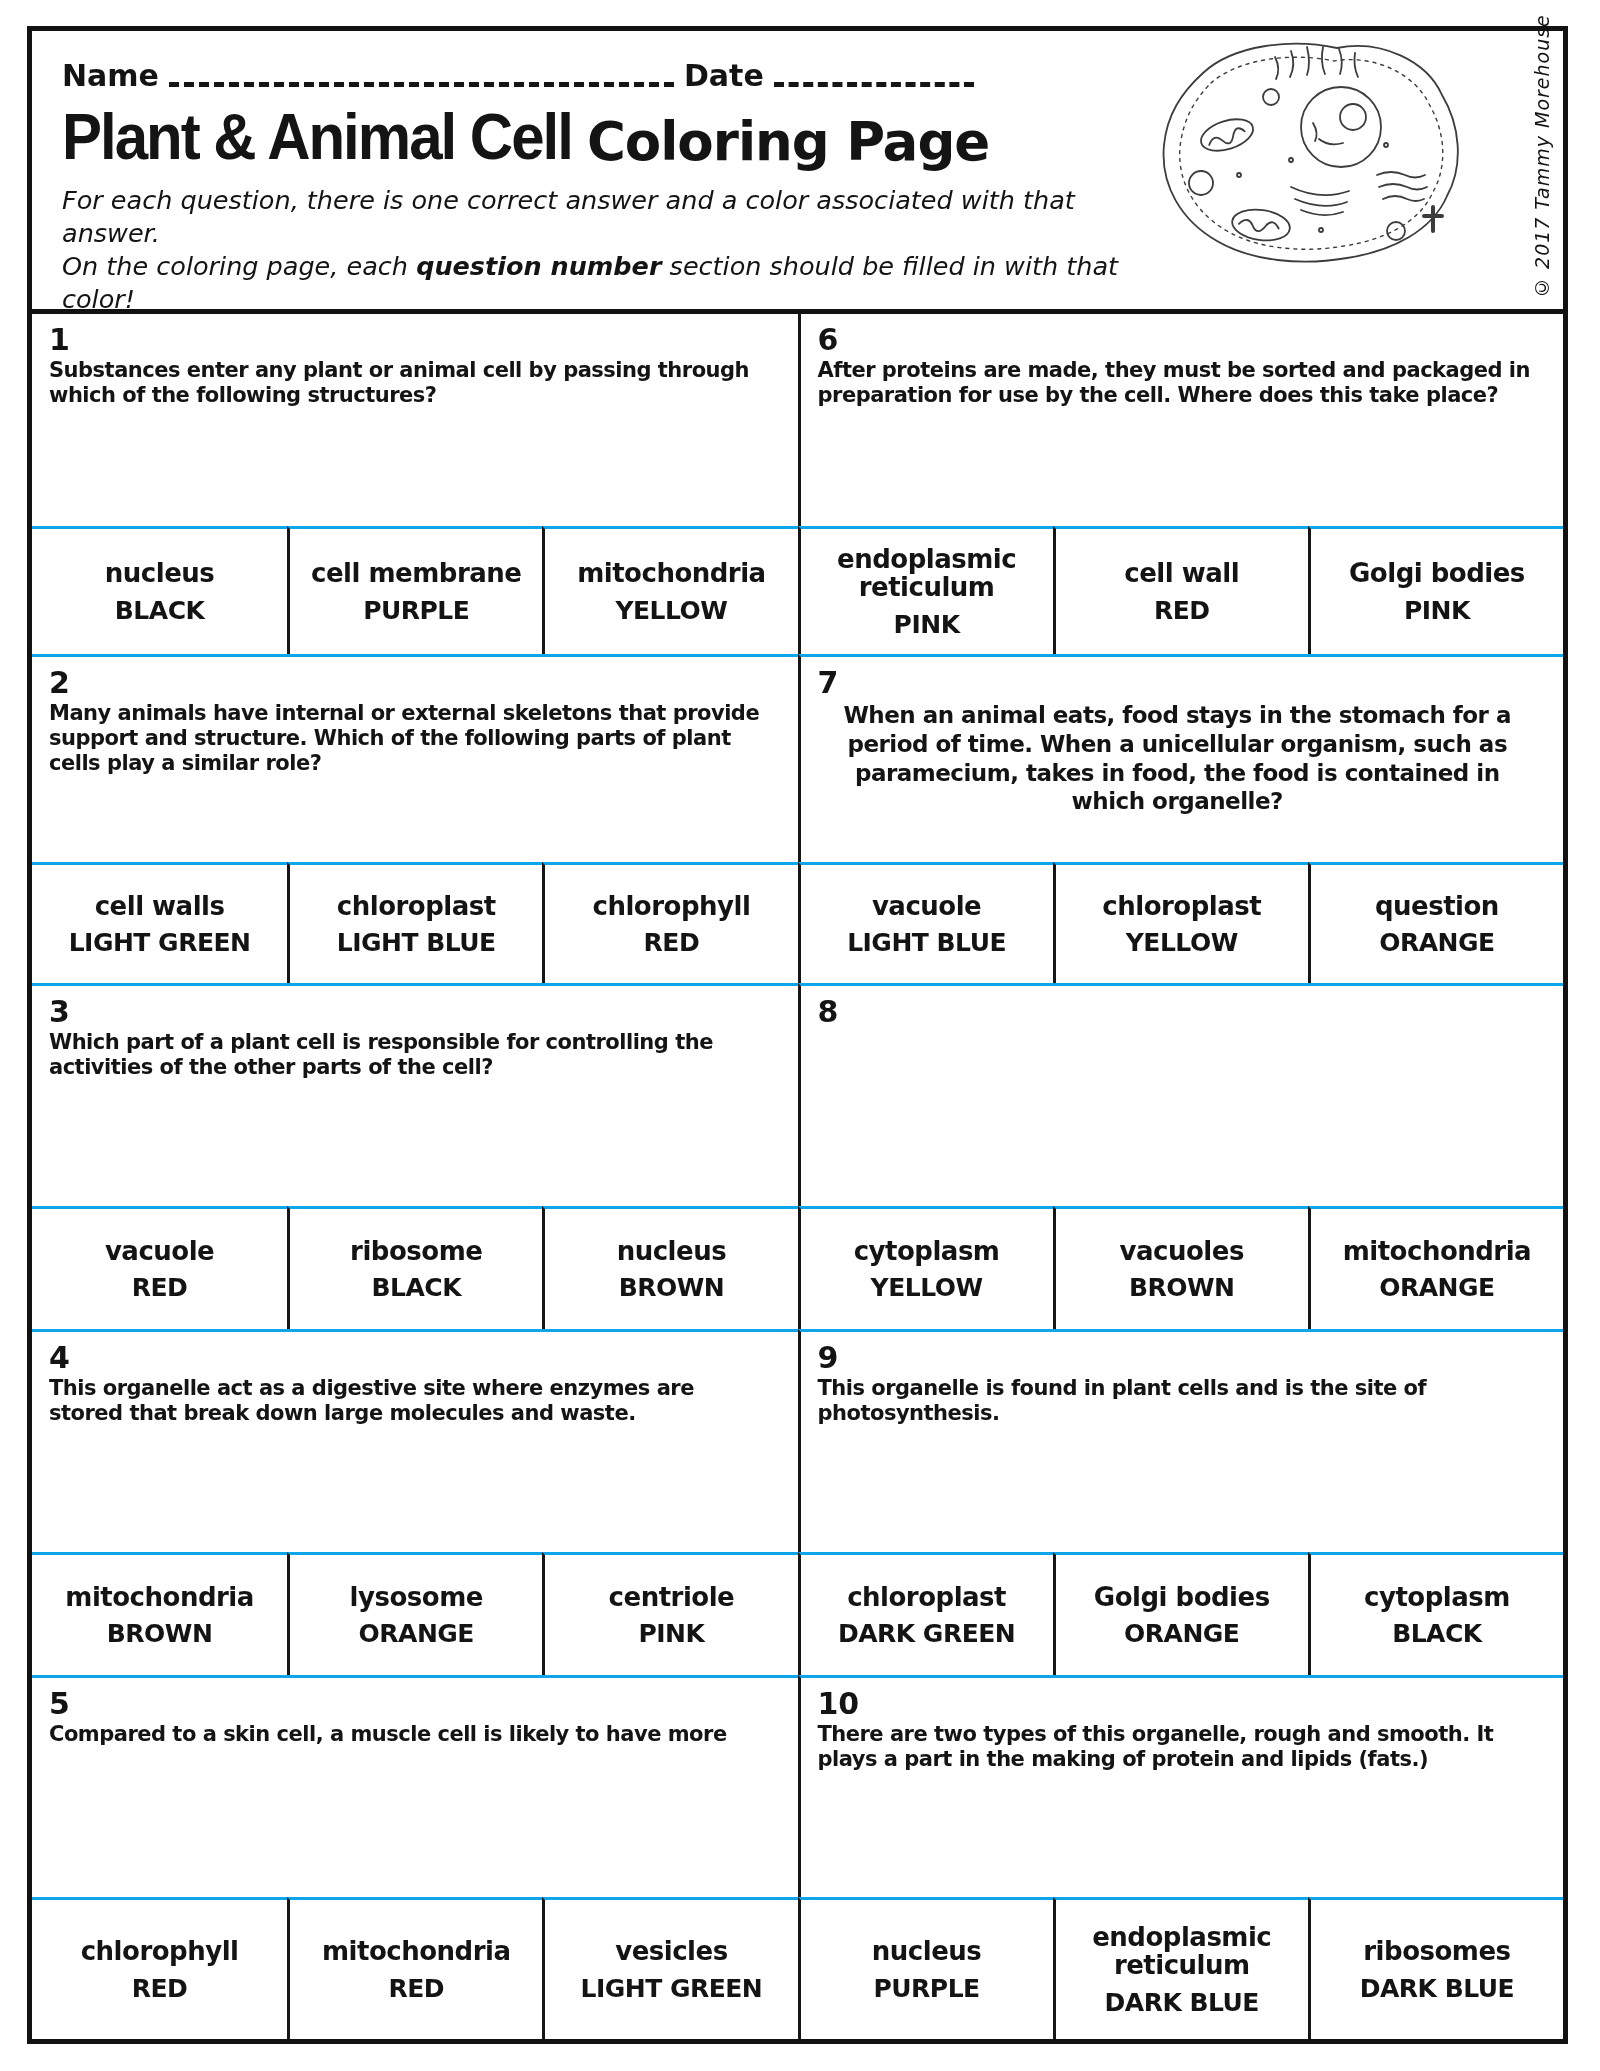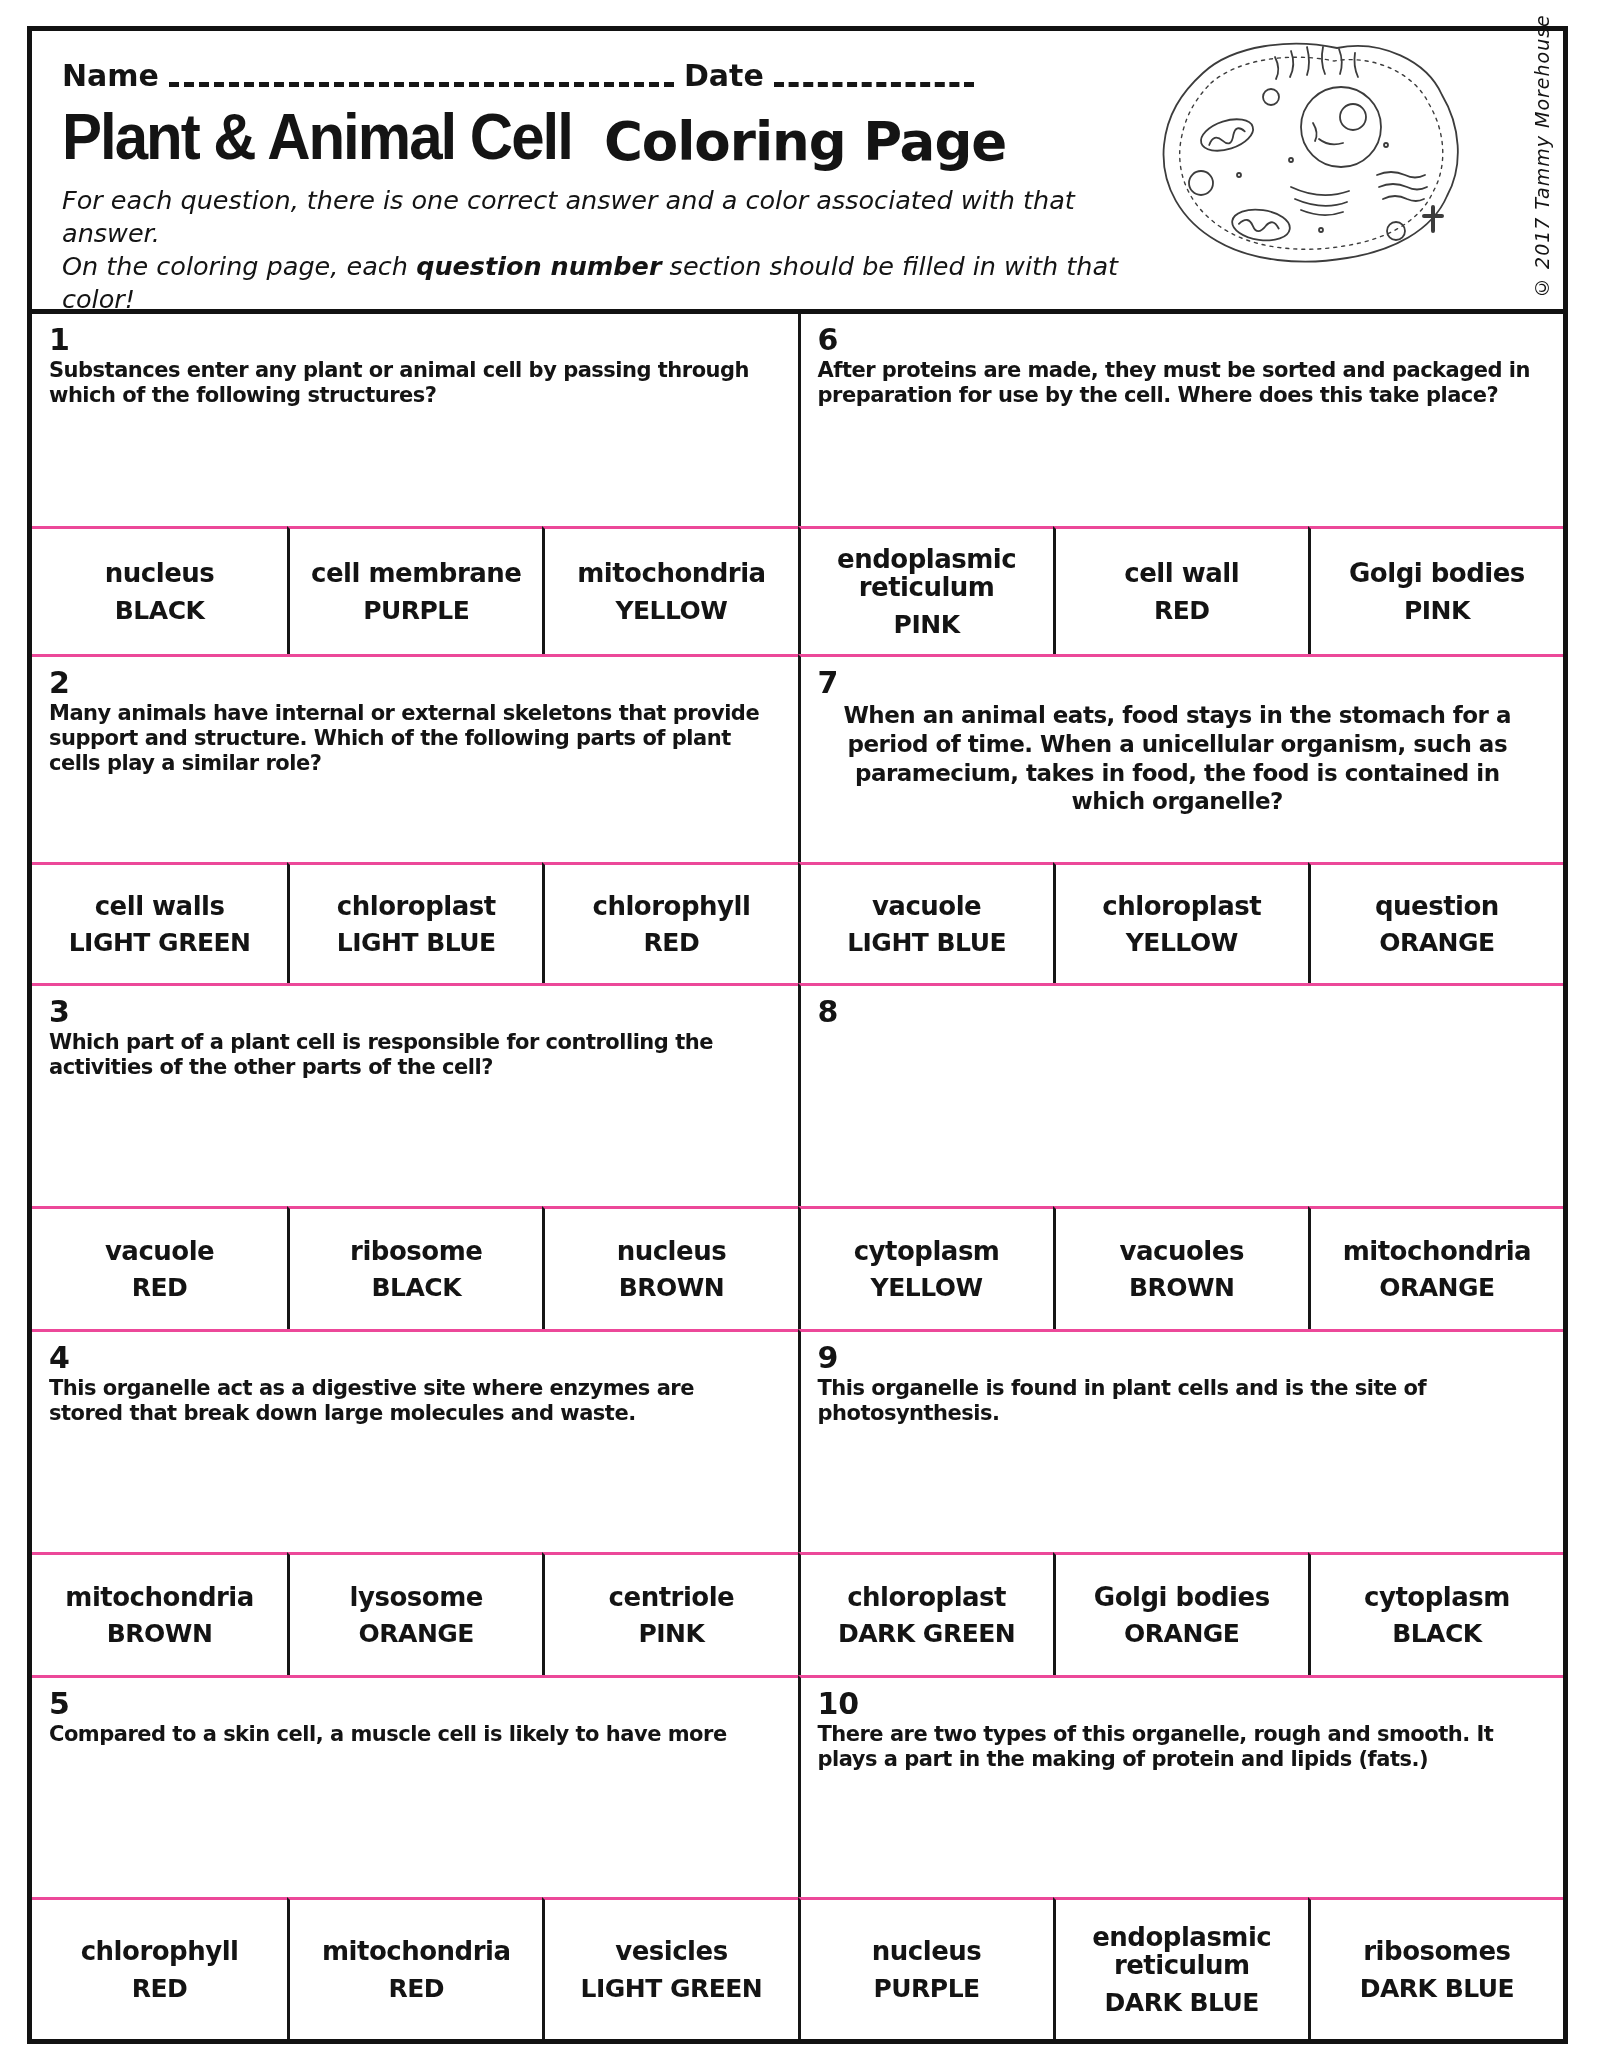--- a/index.html
+++ b/index.html
@@ -5,34 +5,34 @@
   html,body{margin:0;padding:0;background:#ffffff;width:1600px;height:2071px;overflow:hidden;
     font-family:"DejaVu Sans","Liberation Sans",sans-serif;color:#141414;}
   .sheet{position:absolute;left:27px;top:26px;width:1541px;height:2018px;border:5px solid #121212;
     box-sizing:border-box;background:#fff;display:flex;flex-direction:column;}
   
   .header{position:relative;height:278px;box-sizing:border-box;padding:30px 12px 0 30px;flex:0 0 auto;}
   .name-row{display:flex;align-items:flex-end;font-weight:bold;font-size:30px;line-height:1;}
   .blank-line{border-bottom:5px dashed #161616;height:1px;margin:0 10px 4px 10px;}
   .name-blank{width:505px;}
   .date-blank{width:200px;}
-  .title{margin-top:14px;display:flex;align-items:baseline;gap:32px;white-space:nowrap;}
+  .title{margin-top:14px;display:flex;align-items:baseline;gap:15px;white-space:nowrap;}
   .title-script{font-family:"Liberation Sans",sans-serif;font-weight:bold;font-size:60px;letter-spacing:-2px;transform:scaleY(1.08);transform-origin:left bottom;}
   .title-print{font-family:"DejaVu Sans",sans-serif;font-weight:bold;font-size:53px;letter-spacing:-1px;}
   .subtitle{margin-top:10px;font-style:italic;font-size:25.5px;line-height:1.3;font-family:"DejaVu Sans",sans-serif;max-width:1080px;}
   .subtitle b{}
   .cell-art{position:absolute;right:92px;top:4px;}
   .copyright{position:absolute;right:10px;top:18px;height:250px;font-size:19px;font-style:italic;
     writing-mode:vertical-rl;transform:rotate(180deg);white-space:nowrap;letter-spacing:1px;}
   
   .grid{flex:1 1 auto;border-top:5px solid #121212;display:grid;
     grid-template-columns:repeat(6,1fr);
     grid-template-rows:212px 128px 208px 121px 223px 123px 223px 123px 222px auto;}
   .cell{box-sizing:border-box;}
-  .bt{border-top:3px solid #ec4899;}
+  .bt{border-top:3px solid #0ea5e9;}
   .bl{border-left:3px solid #161616;}
   .span-l{grid-column:1/4;}
   .span-r{grid-column:4/7;}
   .q-block{padding:8px 26px 0 17px;}
   .q-num{font-weight:bold;font-size:30px;line-height:1.2;}
   .q-text{font-weight:bold;font-size:21px;line-height:1.2;letter-spacing:-0.5px;}
   .q-text.small{font-size:23px;line-height:1.25;text-align:center;}
   .q-text.offset-a{}
   .q-text.offset-b{}
   .a-cell{display:flex;flex-direction:column;align-items:center;justify-content:center;gap:10px;

